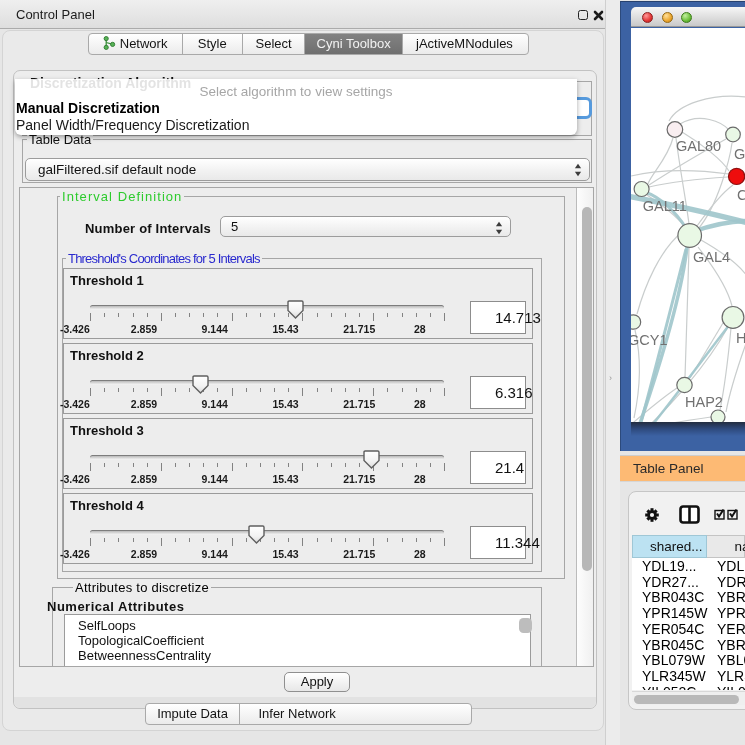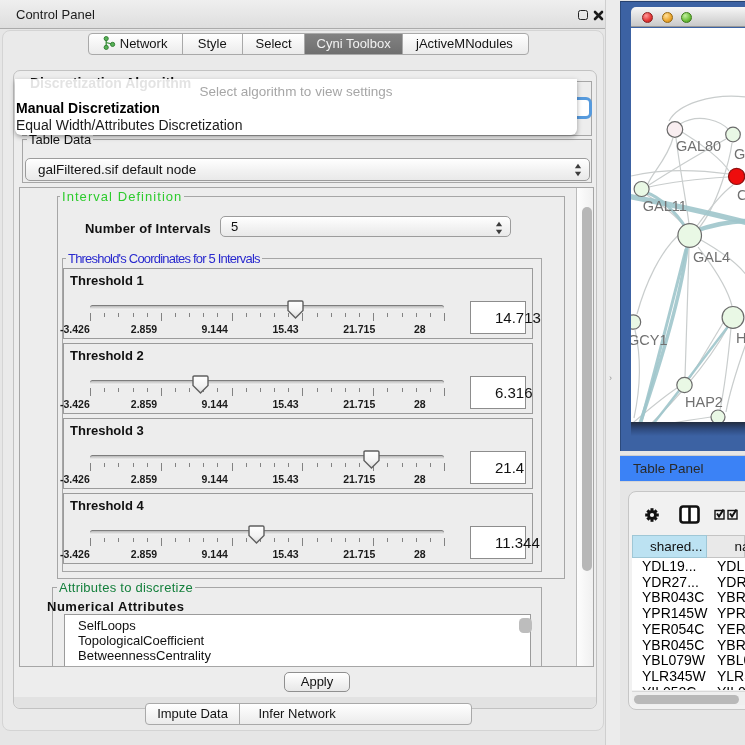--- a/index.html
+++ b/index.html
@@ -87,21 +87,21 @@
 #bluewin { position:absolute; left:620px; top:1px; width:125px; height:450px; background:#3c62a3;
   border-top:1px solid #27416e; border-left:1px solid #2c4a7c; }
 #macbar { position:absolute; left:631px; top:7px; width:114px; height:20px;
   background:linear-gradient(#f7f7f7,#c9c9c9); border-radius:5px 0 0 0;
   border-bottom:1px solid #989898; }
 .tl { position:absolute; top:11.5px; width:11px; height:11px; border-radius:50%; }
 #canvas { position:absolute; left:631px; top:28px; width:114px; height:395px; background:#fff; }
 #cshadow { position:absolute; left:631px; top:422px; width:114px; height:14px;
   background:linear-gradient(#232d40,#2e4a7e 50%,#3c62a3); }
 
-#tpbar { position:absolute; left:620px; top:455px; width:125px; height:27px; background:#3b82f6;
+#tpbar { position:absolute; left:620px; top:455px; width:125px; height:27px; background:#fdba74;
   border-top:1px solid #cdcdcd; border-bottom:1px solid #d6d6d6;
   font-size:13.5px; color:#2a2a2a; line-height:26px; }
 #tpbar span { margin-left:13px; }
 #tframe { position:absolute; left:628px; top:491px; width:120px; height:219px;
   background:#f1f1f1; border:1px solid #c6c6c6; border-radius:8px 0 0 8px; }
 
 #thead { position:absolute; left:632px; top:535px; width:113px; height:23px; display:flex;
   font-size:13.5px; color:#111; }
 #thead .h1 { width:74.5px; background:#bce2f2; border:1px solid #9fc7d6; text-align:center;
   text-indent:14px; line-height:21px; }
@@ -352,21 +352,21 @@
 <div class="tlab" style="left:208.4px;">15.43</div>
 <div class="tlab" style="left:279.2px;">21.715</div>
 <div class="tlab" style="left:350.0px;">28</div>
 <svg class="thumb" style="left:183.9px;" width="17" height="19" viewBox="0 0 17 19">
             <path d="M2.2,1 L14.8,1 Q16,1 16,2.2 L16,10.5 L8.5,18 L1,10.5 L1,2.2 Q1,1 2.2,1 Z" fill="url(#thg)" stroke="#5f5f5f" stroke-width="1.4"></path>
           </svg>
 <div class="vbox">11.344</div>
 </div>
     
     <div class="group" style="left:52px; top:587px; width:490px; height:90px;">
-      <div class="gtitle" style="left:4px; color:#15803d; letter-spacing:0.25px;">Attributes to discretize</div>
+      <div class="gtitle" style="left:20px; color:#000000; letter-spacing:0.25px;">Attributes to discretize</div>
     </div>
     <div class="abs" style="left:47px; top:599px; font-weight:bold; font-size:13px; color:#111; white-space:nowrap; letter-spacing:0.5px;">Numerical Attributes</div>
     <div id="alist">
       <div style="margin-top:3px;">SelfLoops</div>
       <div>TopologicalCoefficient</div>
       <div>BetweennessCentrality</div>
       <div id="althumb"></div>
     </div>
   </div>
  </div>
@@ -379,21 +379,21 @@
 
 <div class="seg" style="left:144.6px; top:703px; width:327.4px;">
   <div style="width:94.9px;">Impute Data</div>
   <div style="width:113.2px;">Infer Network</div>
 </div>
 
 <div id="popup">
   <div class="echo">Discretization Algorithm</div>
   <div class="r1">Select algorithm to view settings</div>
   <div class="r2">Manual Discretization</div>
-  <div class="r3">Equal Width/Attributes Discretization</div>
+  <div class="r3">Panel Width/Frequency Discretization</div>
 </div>
 
 <div id="rstrip"></div>
 <div class="abs" style="left:609px; top:373px; font-size:9px; color:#999;">›</div>
 <div id="bluewin"></div>
 <div id="macbar"></div>
 <div class="tl" style="left:641.5px; background:radial-gradient(circle at 35% 30%, #ff9a9a, #e23535 60%, #b01818); border:0.5px solid #8d1f1f;"></div>
 <div class="tl" style="left:661.5px; background:radial-gradient(circle at 35% 30%, #ffe09a, #eba62e 60%, #c07c10); border:0.5px solid #96680f;"></div>
 <div class="tl" style="left:681px;  background:radial-gradient(circle at 35% 30%, #c2ef9e, #6cbf3a 60%, #3f8c1c); border:0.5px solid #3c7a1a;"></div>
 

